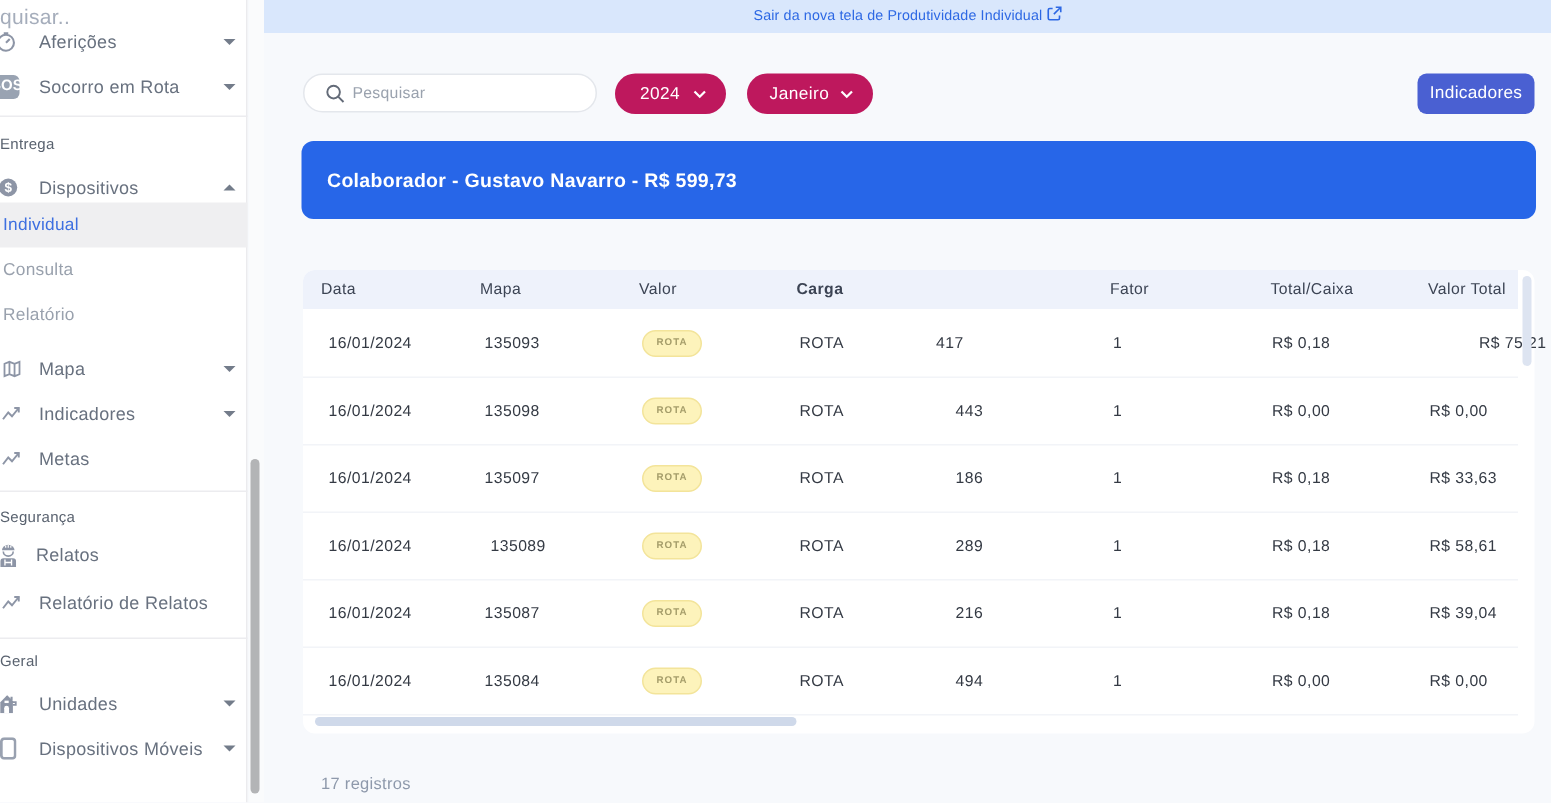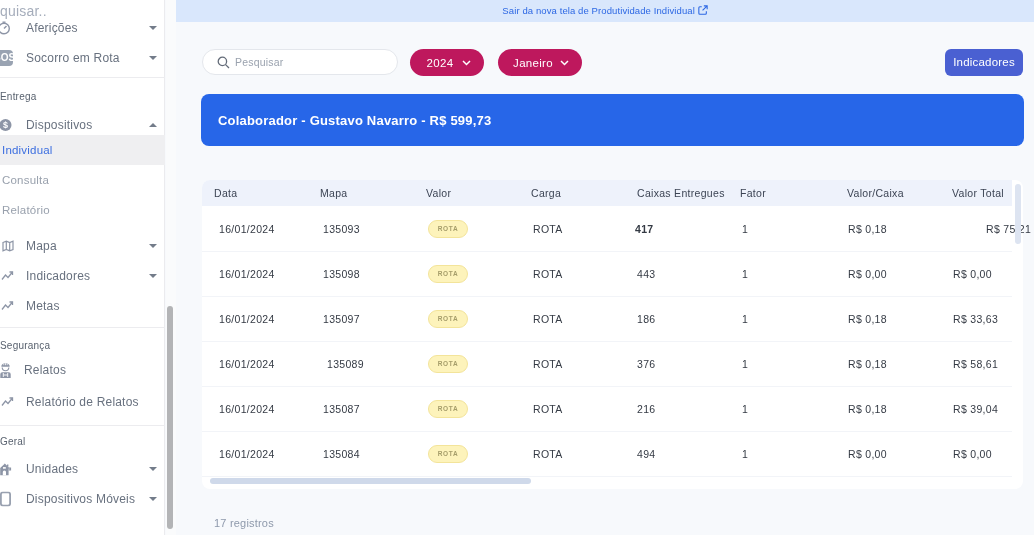--- a/index.html
+++ b/index.html
@@ -180,32 +180,31 @@
 
 <div id="banner" class="abs">
     <span>Colaborador - Gustavo Navarro - R$ 599,73</span>
   </div>
 
 <div id="table" class="abs">
   <div id="thead">
     <span class="th" style="left:12px;">Data</span>
     <span class="th" style="left:118px;">Mapa</span>
     <span class="th" style="left:224px;">Valor</span>
-    <span class="th" style="left:329px;">Carga</span>
-    <span class="th" style="left:435px;">Caixas Entregues</span>
+    <span class="th" style="left:329px;font-weight:bold;">Carga</span>
     <span class="th" style="left:538px;">Fator</span>
-    <span class="th" style="left:645px;">Valor/Caixa</span>
+    <span class="th" style="left:645px;">Total/Caixa</span>
     <span class="th" style="left:750px;">Valor Total</span>
   </div>
   <div class="row" style="top:26px;">
     <span class="td" style="left:17px;">16/01/2024</span>
       <span class="td" style="left:121px;">135093</span>
       <span class="pill">ROTA</span>
       <span class="td" style="left:331px;">ROTA</span>
-      <span class="td" style="left:433px;font-weight:bold;">417</span>
+      <span class="td" style="left:422px;">417</span>
       <span class="td" style="left:540px;">1</span>
       <span class="td" style="left:646px;">R$ 0,18</span>
       <span class="td" style="left:784px;">R$ 75,21</span>
   </div>
   <div class="rline" style="top:71px;"></div>
   <div class="row" style="top:71px;">
     <span class="td" style="left:17px;">16/01/2024</span>
       <span class="td" style="left:121px;">135098</span>
       <span class="pill">ROTA</span>
       <span class="td" style="left:331px;">ROTA</span>
@@ -224,21 +223,21 @@
       <span class="td" style="left:540px;">1</span>
       <span class="td" style="left:646px;">R$ 0,18</span>
       <span class="td" style="left:751px;">R$ 33,63</span>
   </div>
   <div class="rline" style="top:161px;"></div>
   <div class="row" style="top:161px;">
     <span class="td" style="left:17px;">16/01/2024</span>
       <span class="td" style="left:125px;">135089</span>
       <span class="pill">ROTA</span>
       <span class="td" style="left:331px;">ROTA</span>
-      <span class="td" style="left:435px;">376</span>
+      <span class="td" style="left:435px;">289</span>
       <span class="td" style="left:540px;">1</span>
       <span class="td" style="left:646px;">R$ 0,18</span>
       <span class="td" style="left:751px;">R$ 58,61</span>
   </div>
   <div class="rline" style="top:206px;"></div>
   <div class="row" style="top:206px;">
     <span class="td" style="left:17px;">16/01/2024</span>
       <span class="td" style="left:121px;">135087</span>
       <span class="pill">ROTA</span>
       <span class="td" style="left:331px;">ROTA</span>

